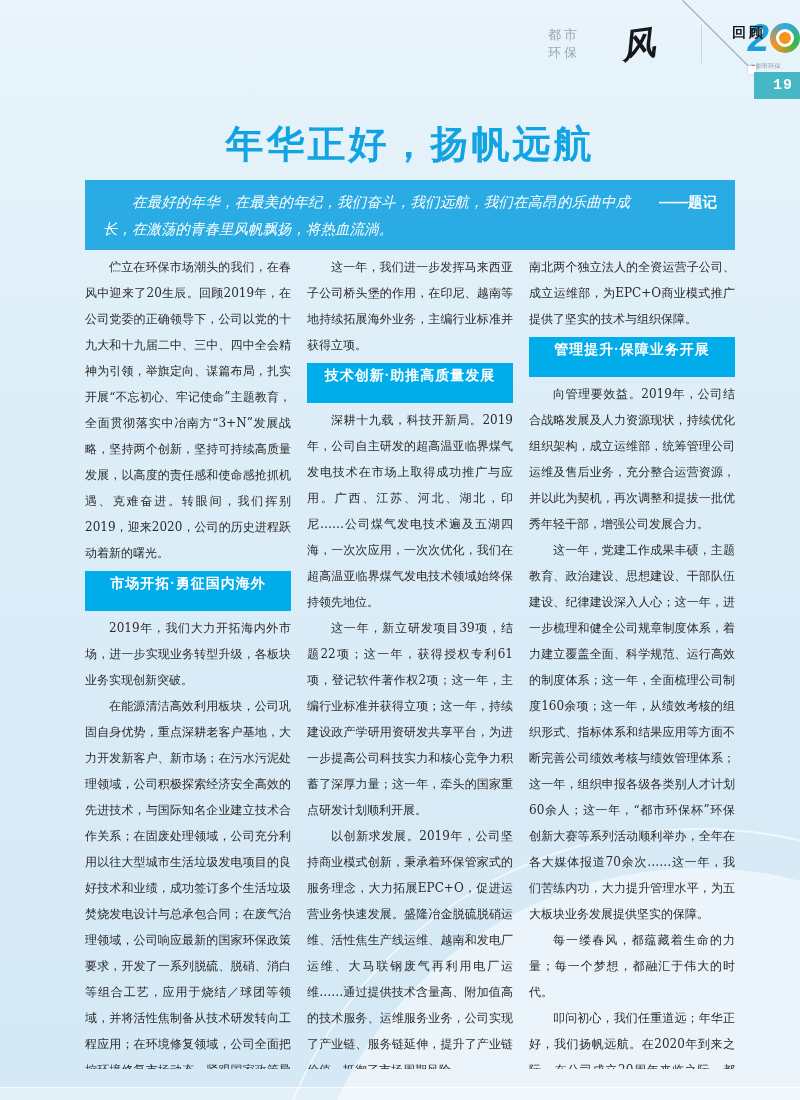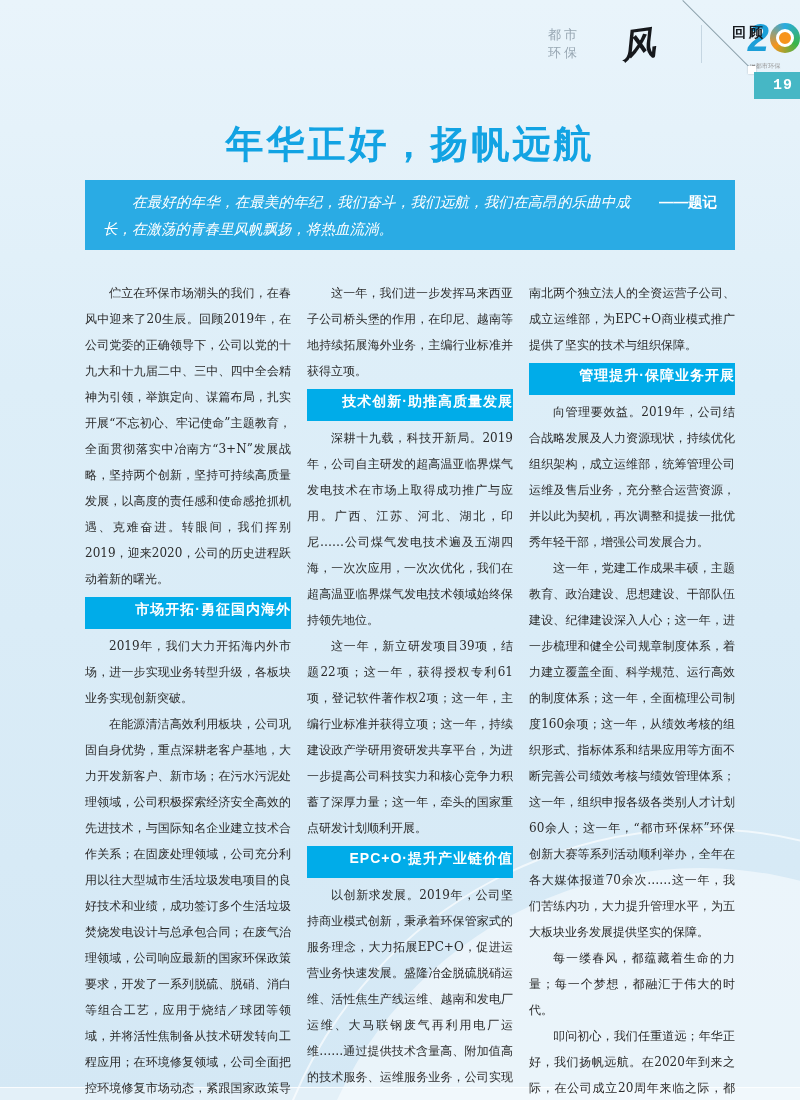--- a/index.html
+++ b/index.html
@@ -43,26 +43,26 @@
   .page-tab { position:absolute; right:0; top:72px; width:46px; height:27px;
     background:#46b7c5; color:#ffffff; display:flex; align-items:center; justify-content:center;
     font-family:"Liberation Mono",monospace; font-weight:bold; font-size:15px; letter-spacing:1px;padding-left:12px; }
   
   .content { position:absolute; left:85px; top:120px; width:650px; }
   .title { text-align:center; font-family:"Liberation Sans",sans-serif; font-weight:900;
     font-size:38px; letter-spacing:3px; color:#12a3e3; line-height:48px; }
   .epigraph { margin-top:12px; background:#2aabe4; color:#ffffff; padding:9px 18px 7px 18px; }
   .epigraph p { font-size:14.5px; line-height:27px; font-style:italic; text-indent:2em; text-align:justify; }
   .epigraph .attr { float:right; font-style:normal; font-weight:bold; font-family:"Liberation Sans",sans-serif; }
-  .columns { display:flex; gap:16px; margin-top:30px; height:815px; overflow:hidden; }
+  .columns { display:flex; gap:16px; margin-top:4px; height:815px; overflow:hidden; }
   .col { width:206px; overflow:hidden; }
   .para { font-size:12px; line-height:26px; color:#2b2b2b; text-align:justify; text-indent:2em; }
   .para.no-indent { text-indent:0; }
   .sec-h { background:#00ace9; color:#ffffff; font-family:"Liberation Sans",sans-serif;
-    font-weight:bold; font-size:14px; height:32px; line-height:24px; text-align:right;
+    font-weight:bold; font-size:14px; height:40px; line-height:24px; text-align:center;
     margin:5px 0 4px 0; letter-spacing:1px; }
 </style>
 </head>
 <body>
 
 <div class="page">
 
   <div class="bg-ring"></div>
   <div class="bg-circle"></div>
   <div class="bottom-band"></div>
@@ -101,21 +101,20 @@
         <div class="sec-h">市场开拓·勇征国内海外</div>
         <p class="para">2019年，我们大力开拓海内外市场，进一步实现业务转型升级，各板块业务实现创新突破。</p>
         <p class="para">在能源清洁高效利用板块，公司巩固自身优势，重点深耕老客户基地，大力开发新客户、新市场；在污水污泥处理领域，公司积极探索经济安全高效的先进技术，与国际知名企业建立技术合作关系；在固废处理领域，公司充分利用以往大型城市生活垃圾发电项目的良好技术和业绩，成功签订多个生活垃圾焚烧发电设计与总承包合同；在废气治理领域，公司响应最新的国家环保政策要求，开发了一系列脱硫、脱硝、消白等组合工艺，应用于烧结／球团等领域，并将活性焦制备从技术研发转向工程应用；在环境修复领域，公司全面把控环境修复市场动态，紧跟国家政策导向，在长江经济带、京津冀、粤港澳大湾区等热点区域积极布局，拓展市场。</p>
       </div>
 
       <div class="col">
         <p class="para">这一年，我们进一步发挥马来西亚子公司桥头堡的作用，在印尼、越南等地持续拓展海外业务，主编行业标准并获得立项。</p>
         <div class="sec-h">技术创新·助推高质量发展</div>
         <p class="para">深耕十九载，科技开新局。2019年，公司自主研发的超高温亚临界煤气发电技术在市场上取得成功推广与应用。广西、江苏、河北、湖北，印尼……公司煤气发电技术遍及五湖四海，一次次应用，一次次优化，我们在超高温亚临界煤气发电技术领域始终保持领先地位。</p>
         <p class="para">这一年，新立研发项目39项，结题22项；这一年，获得授权专利61项，登记软件著作权2项；这一年，主编行业标准并获得立项；这一年，持续建设政产学研用资研发共享平台，为进一步提高公司科技实力和核心竞争力积蓄了深厚力量；这一年，牵头的国家重点研发计划顺利开展。</p>
-        <div class="sec-h">EPC+O·提升产业链价值</div>
         <p class="para">以创新求发展。2019年，公司坚持商业模式创新，秉承着环保管家式的服务理念，大力拓展EPC+O，促进运营业务快速发展。盛隆冶金脱硫脱硝运维、活性焦生产线运维、越南和发电厂运维、大马联钢废气再利用电厂运维……通过提供技术含量高、附加值高的技术服务、运维服务业务，公司实现了产业链、服务链延伸，提升了产业链价值，抵御了市场周期风险。</p>
 
       </div>
 
       <div class="col">
         <p class="para no-indent">南北两个独立法人的全资运营子公司、成立运维部，为EPC+O商业模式推广提供了坚实的技术与组织保障。</p>
         <div class="sec-h">管理提升·保障业务开展</div>
         <p class="para">向管理要效益。2019年，公司结合战略发展及人力资源现状，持续优化组织架构，成立运维部，统筹管理公司运维及售后业务，充分整合运营资源，并以此为契机，再次调整和提拔一批优秀年轻干部，增强公司发展合力。</p>
         <p class="para">这一年，党建工作成果丰硕，主题教育、政治建设、思想建设、干部队伍建设、纪律建设深入人心；这一年，进一步梳理和健全公司规章制度体系，着力建立覆盖全面、科学规范、运行高效的制度体系；这一年，全面梳理公司制度160余项；这一年，从绩效考核的组织形式、指标体系和结果应用等方面不断完善公司绩效考核与绩效管理体系；这一年，组织申报各级各类别人才计划60余人；这一年，“都市环保杯”环保创新大赛等系列活动顺利举办，全年在各大媒体报道70余次……这一年，我们苦练内功，大力提升管理水平，为五大板块业务发展提供坚实的保障。</p>
         <p class="para">每一缕春风，都蕴藏着生命的力量；每一个梦想，都融汇于伟大的时代。</p>

